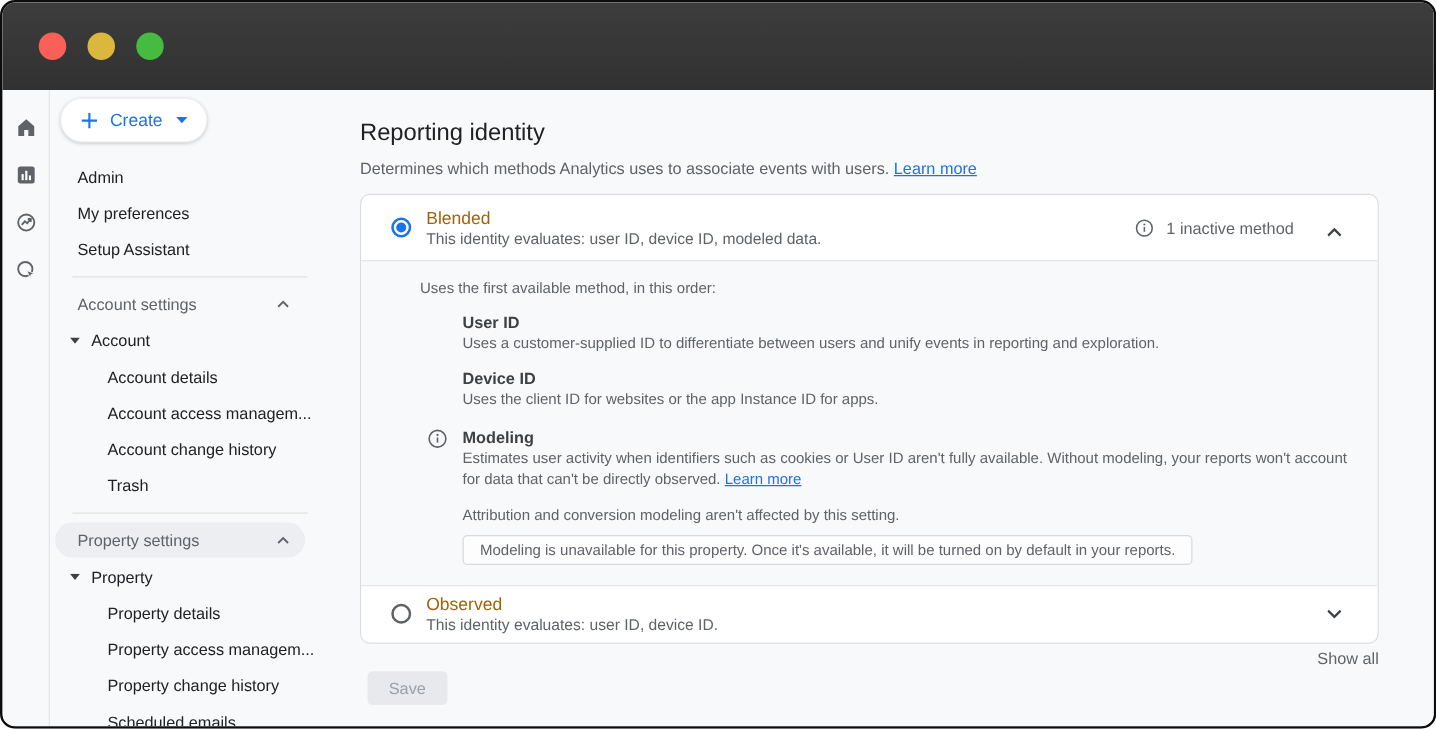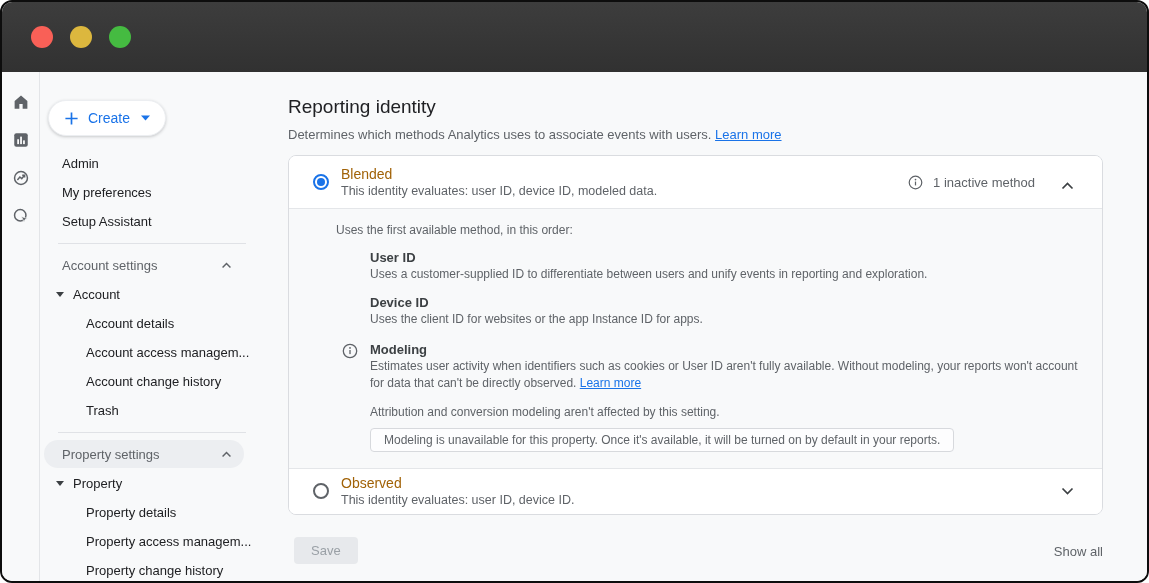--- a/index.html
+++ b/index.html
@@ -31,21 +31,21 @@
   
   .rail {
     width:38px;
     border-right:1px solid #e3e5e8;
     display:flex; flex-direction:column; align-items:center;
     padding-top:21px; gap:20px;
     flex-shrink:0;
   }
   .rail-icon { width:18px; height:18px; display:flex; align-items:center; justify-content:center; cursor:pointer; }
   
-  .sidebar { width:232px; flex-shrink:0; padding-top:28px; overflow:hidden; }
+  .sidebar { width:232px; flex-shrink:0; padding-top:6px; overflow:hidden; }
   .create-btn {
     margin-left:8px;
     width:118px; height:36px;
     background:#fff;
     border:1px solid #eceef1;
     border-radius:18px;
     box-shadow:0 1px 3px rgba(60,64,67,.25);
     display:flex; align-items:center; justify-content:center; gap:9px;
     cursor:pointer;
   }
@@ -113,21 +113,21 @@
     margin-left:34px; margin-top:9px;
     display:inline-block;
     background:#fdfdfe;
     border:1px solid #d7d9dd;
     border-radius:4px;
     padding:4px 13px;
     font-size:12px; color:#5f6368;
   }
   
   .footer { position:relative; height:70px; }
-  .show-all { position:absolute; right:0; top:29px; font-size:13px; color:#5f6368; cursor:pointer; }
+  .show-all { position:absolute; right:0; top:4px; font-size:13px; color:#5f6368; cursor:pointer; }
   .save-btn {
     position:absolute; left:6px; top:22px;
     background:#e7e9ec; color:#9aa0a6;
     font-size:13px; font-weight:500;
     border:none; border-radius:4px;
     padding:6px 17px;
     cursor:default;
   }
 </style>
 </head>

